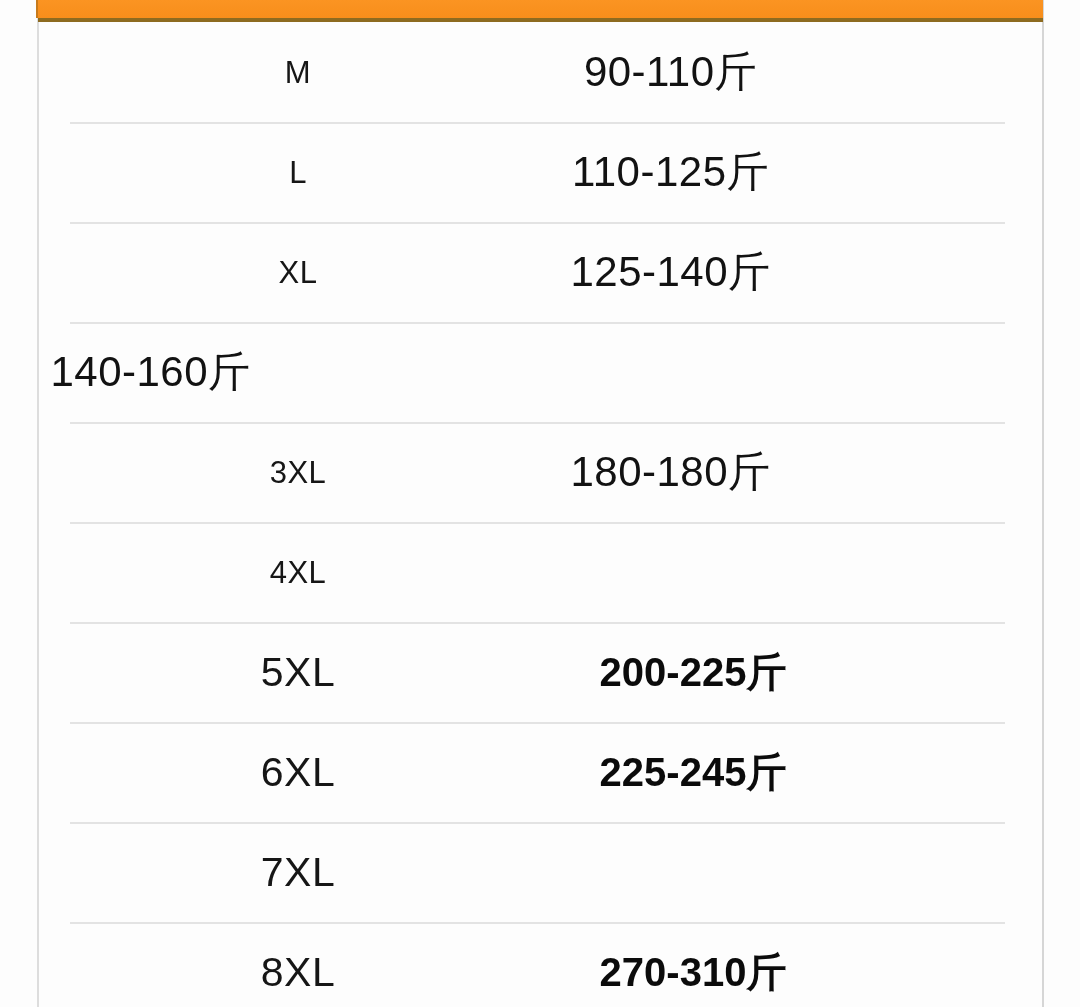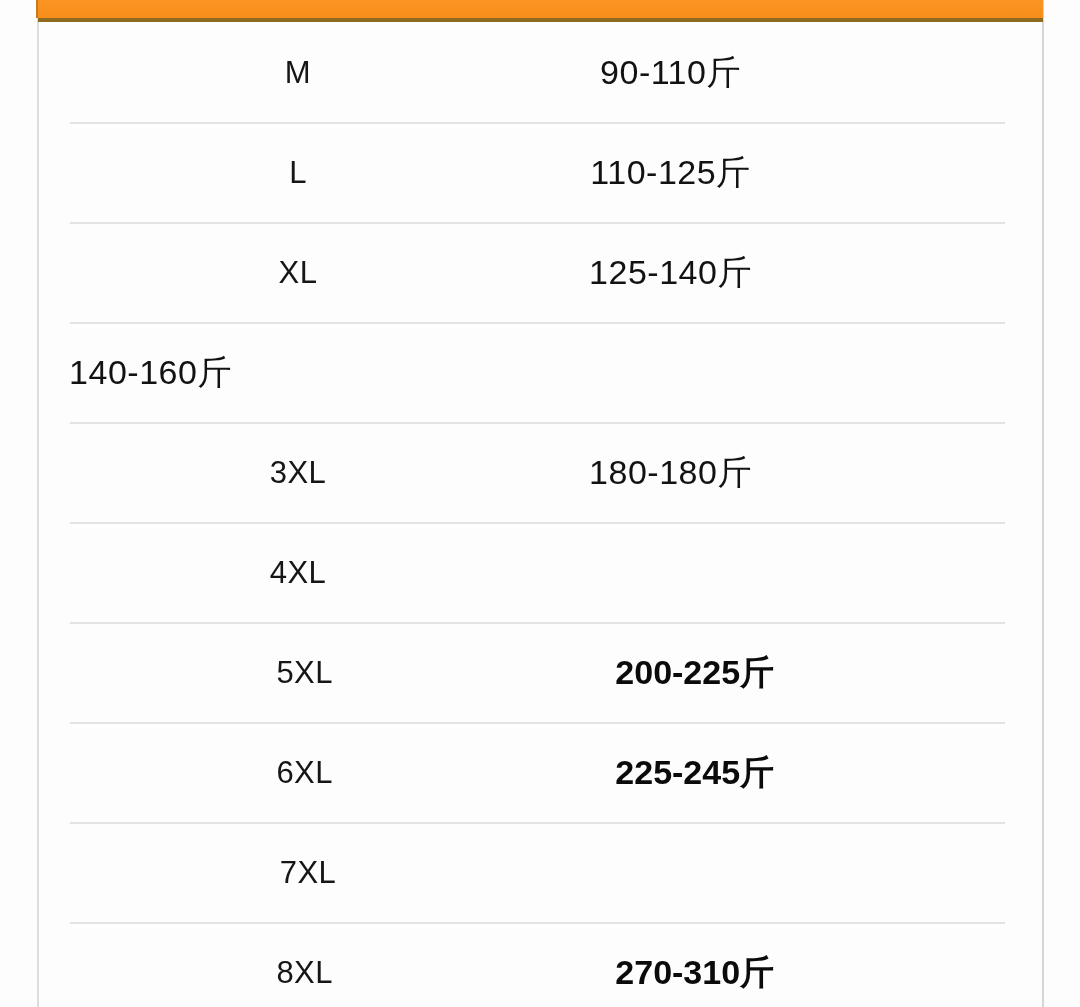--- a/index.html
+++ b/index.html
@@ -82,36 +82,35 @@
     color: #161616;
     font-size: 31px;
     letter-spacing: 0.5px;
     line-height: 1;
     font-weight: 500;
   }
   .cell-weight {
     width: 485px;
     text-align: center;
     color: #121212;
-    font-size: 34px;
+    font-size: 42px;
     letter-spacing: 0.5px;
     line-height: 1;
     font-weight: 500;
     padding-right: 260px;
     box-sizing: border-box;
   }
 
   
   .row.emph .cell-size {
-    font-size: 31px;
+    font-size: 41px;
     font-weight: 500;
-    padding-left: 10px;
   }
   .row.emph .cell-weight {
-    font-size: 34px;
+    font-size: 40px;
     font-weight: 700;
     letter-spacing: 0px;
     padding-right: 215px;
     color: #0b0b0b;
   }
 </style>
 </head>
 <body>
 
 <div class="screen">

